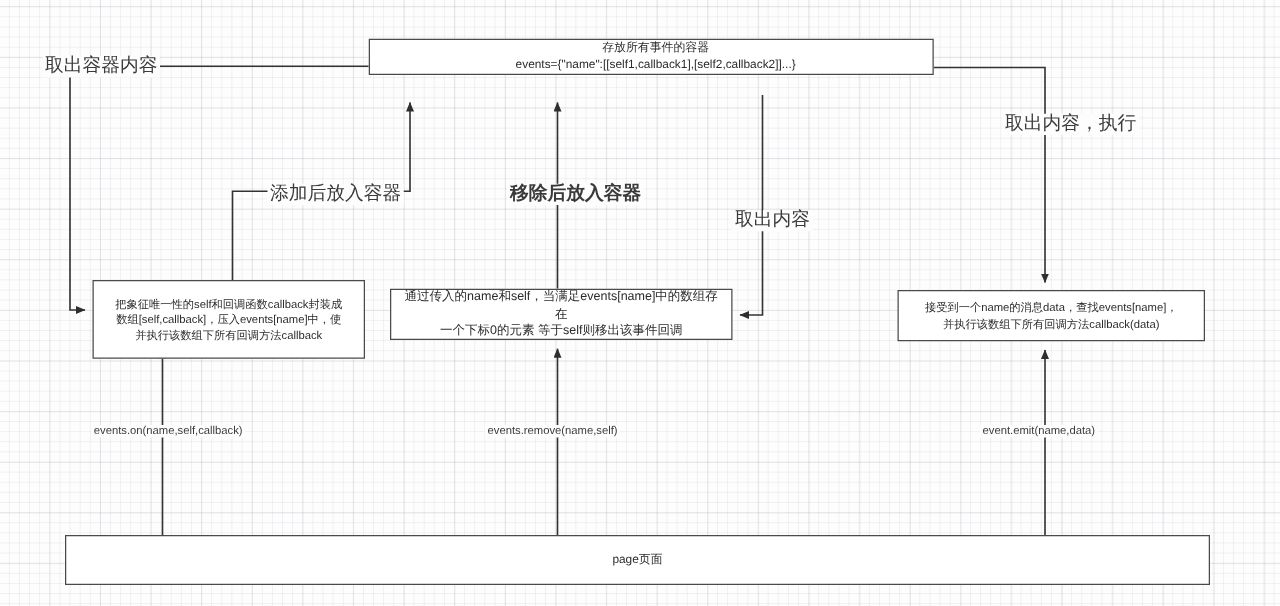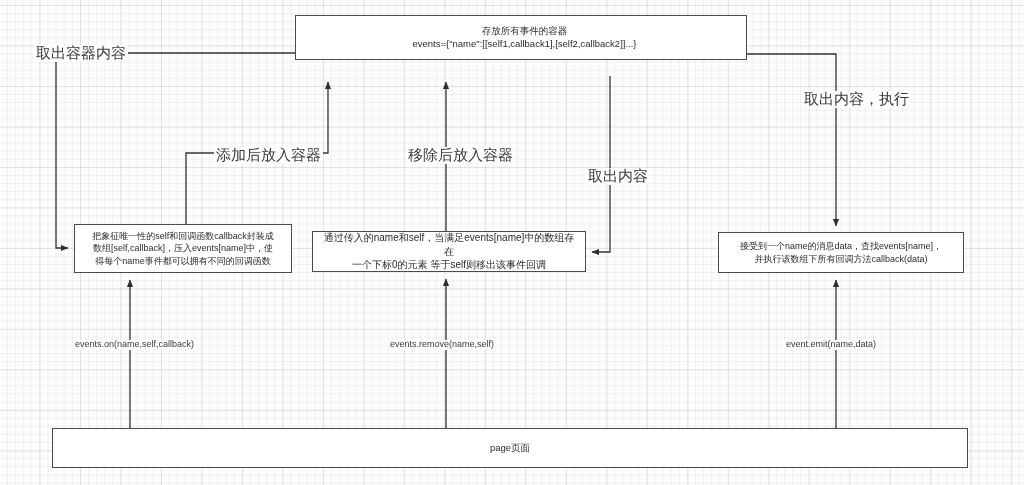--- a/index.html
+++ b/index.html
@@ -32,37 +32,37 @@
     border:1.3px solid #4a4a4a;
     background:#ffffff;
     display:flex;align-items:center;justify-content:center;
     text-align:center;
     color:#2b2b2b;
     line-height:1.35;
     padding:4px 8px;
   }
   .node .txt{display:block;width:100%;}
   .node .txt span{display:block;}
-  #node-container{left:295px;top:15px;width:452px;height:45px;font-size:9.5px;padding-left:15px;}
-  #node-on{left:74px;top:224px;width:218px;height:49px;font-size:9px;}
+  #node-container{left:295px;top:31px;width:452px;height:29px;font-size:9.5px;padding-left:15px;}
+  #node-on{left:74px;top:224px;width:218px;height:63px;font-size:9px;}
   #node-remove{left:312px;top:231px;width:274px;height:41px;font-size:10px;justify-content:flex-end;}
   #node-emit{left:718px;top:232px;width:246px;height:41px;font-size:9px;}
   #node-page{left:52px;top:428px;width:916px;height:40px;font-size:9.5px;}
   .edge-label{
     position:absolute;
     font-size:15px;
     color:#3a3a3a;
     white-space:nowrap;
     background:#fdfdfd;
     padding:0 2px;
     line-height:1.1;
   }
   #lbl-take-container{left:34px;top:45px;}
   #lbl-add-put{left:214px;top:147px;}
-  #lbl-remove-put{left:406px;top:147px;}
+  #lbl-remove-put{left:406px;top:147px;font-weight:bold;}
   #lbl-take-content{left:586px;top:168px;}
   #lbl-take-exec{left:802px;top:91px;}
   #lbl-on{left:73px;top:340px;font-size:9px;}
   #lbl-remove{left:388px;top:340px;font-size:9px;text-align:center;}
   #lbl-emit{left:784px;top:340px;font-size:9px;}
 </style>
 </head>
 <body>
 
 <div id="canvas">
@@ -97,21 +97,21 @@
     <span class="txt">
       <span>存放所有事件的容器</span>
       <span>events={"name":[[self1,callback1],[self2,callback2]]...}</span>
     </span>
   </div>
 
   <div class="node" id="node-on">
     <span class="txt">
       <span>把象征唯一性的self和回调函数callback封装成</span>
       <span>数组[self,callback]，压入events[name]中，使</span>
-      <span>得每个name事件都可以拥有不同的回调函数</span>
+      <span>并执行该数组下所有回调方法callback</span>
     </span>
   </div>
 
   <div class="node" id="node-remove">
     <span class="txt">
       <span>通过传入的name和self，当满足events[name]中的数组存在</span>
       <span>一个下标0的元素 等于self则移出该事件回调</span>
     </span>
   </div>
 

